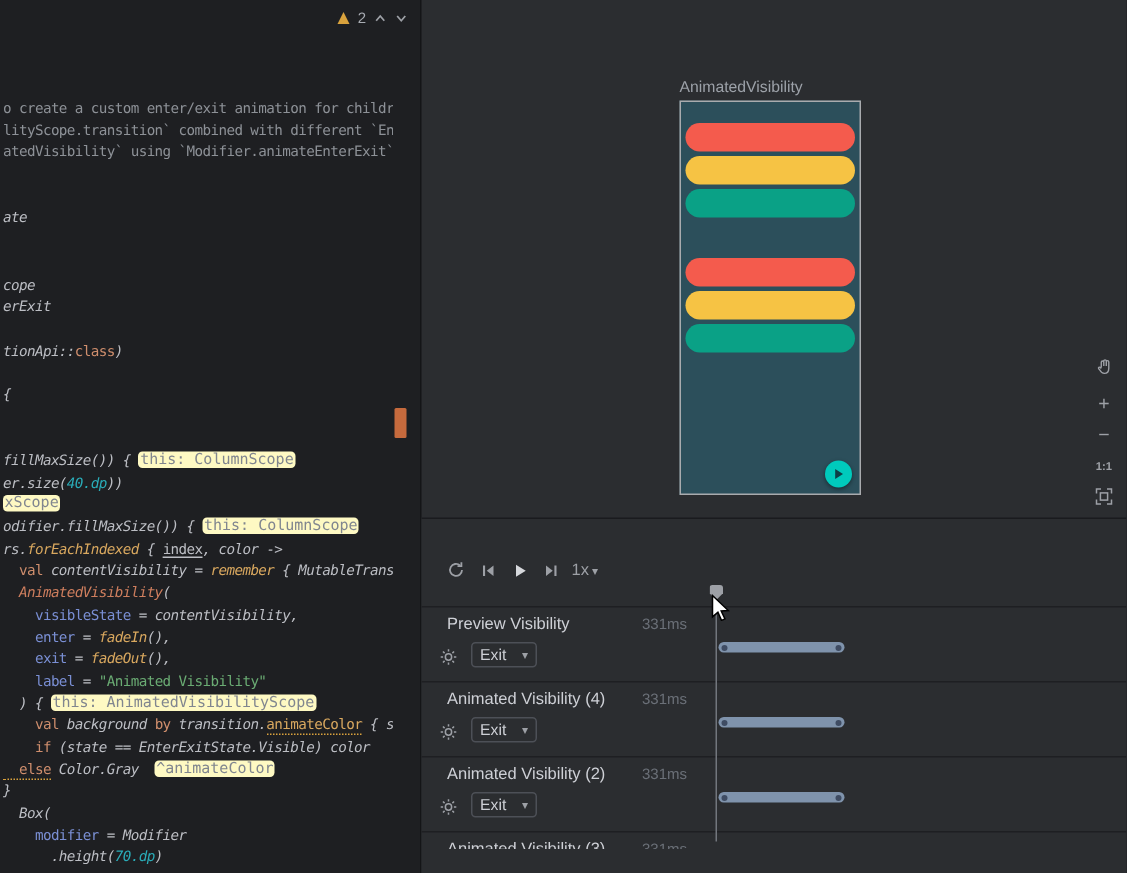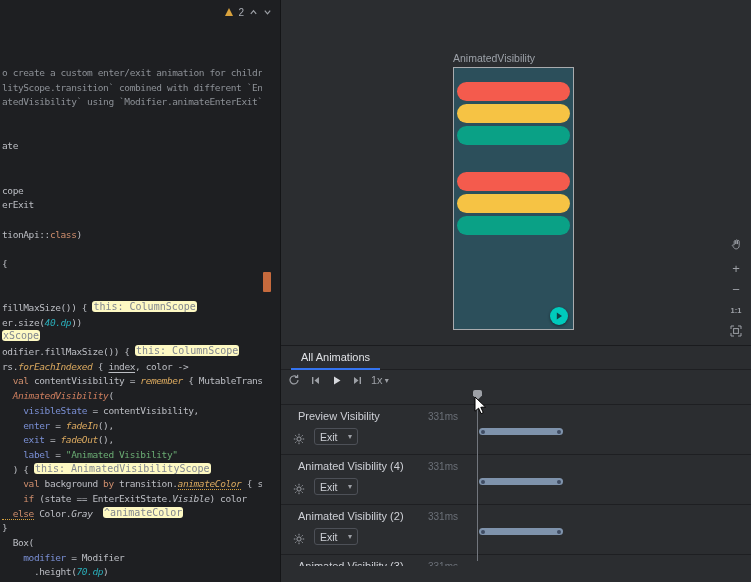--- a/index.html
+++ b/index.html
@@ -11,26 +11,26 @@
   }
 
   
   .editor { position:absolute; left:0; top:0; width:280px; height:582px; background:#1e1f22; overflow:hidden; }
   .code {
     position:absolute; left:2px; top:66px; width:260px; overflow:hidden;
     font-family:"DejaVu Sans Mono", monospace; font-size:9.5px; letter-spacing:-0.4px;
     line-height:14.7px; white-space:pre; color:#bcbec4;
   }
   .cl { height:14.7px; }
-  .d   { color:#bcbec4; }
+  .d   { color:#bcbec4;font-style:italic; }
   .c   { color:#8d9197; }
   .k   { color:#cf8e6d; }
   .ku  { color:#cf8e6d; border-bottom:1px dotted #d9a23d; }
   .f   { color:#d9a85f; font-style:italic; }
-  .fw  { color:#d9a85f; font-style:italic; border-bottom:1px dotted #d9a23d;text-align:right; }
+  .fw  { color:#d9a85f; border-bottom:1px dotted #d9a23d;text-align:right; }
   .comp{ color:#ce7e5e; font-style:italic; }
   .na  { color:#7a8fd4; }
   .s   { color:#6aab73; }
   .n   { color:#2aacb8; font-style:italic; }
   .u   { color:#bcbec4; text-decoration:underline; text-underline-offset:2px; }
   .iu  { color:#bcbec4; font-style:italic; text-underline-offset:2px; }
   .ital{ color:#bcbec4; font-style:italic; }
   .b   { display:inline-block; background:#fef9c3; color:#81868f; font-size:10px; line-height:11px;
          padding:0 1px; border-radius:3px; letter-spacing:normal; vertical-align:1px;
          font-family:"DejaVu Sans Mono", monospace; }
@@ -61,21 +61,21 @@
 
   .ptoolbar { position:absolute; right:6px; top:216px; width:18px; display:flex; flex-direction:column; align-items:center; gap:8px; }
   .ptool { color:#9da0a6; font-size:13px; line-height:13px; text-align:center; }
   .ptool.small { font-size:7.5px; font-weight:bold; }
 
   
   .bottom { position:absolute; top:345px; left:0; right:0; height:237px; background:#2b2d30; border-top:1px solid #1a1b1e; }
   .tabbar { position:absolute; top:0; left:0; right:0; height:24px; border-bottom:1px solid #1e1f22; }
   .tab { position:absolute; left:10px; top:0; height:24px; display:flex; align-items:center; padding:0 10px;
          font-size:11px; color:#dfe1e5; border-bottom:2px solid #3574f0; }
-  .controls { position:absolute; top:24px; left:0; right:0; height:20px; display:flex; align-items:center; gap:7px; padding-left:6px;text-align:center; }
+  .controls { position:absolute; top:24px; left:0; right:0; height:20px; display:flex; align-items:center; gap:7px; padding-left:16px;text-align:center; }
   .ctl { display:flex; align-items:center; justify-content:center; width:14px; height:14px; }
   .speed { font-size:11px; color:#9da0a6; display:flex; align-items:center; gap:2px; }
   .speed .caret { font-size:8px; }
 
   .ruler { position:absolute; top:44px; left:0; right:0; height:14px; }
   .tick { position:absolute; top:1px; font-size:9px; color:#6f737a; transform:translateX(-50%); }
   .tick:nth-child(1){ left:249px; } .tick:nth-child(2){ left:302px; } .tick:nth-child(3){ left:355px; }
   .tick:nth-child(4){ left:408px; } .tick:nth-child(5){ left:461px; }
 
   .rows { position:absolute; top:58px; left:0; right:0; height:162px; overflow:hidden; }
@@ -155,23 +155,20 @@
       <span class="ptool">
         <svg width="12" height="12" viewBox="0 0 12 12" fill="none" stroke="#9da0a6" stroke-width="1">
             <path d="M1 4 V1 h3 M8 1 h3 v3 M11 8 v3 H8 M4 11 H1 V8"></path>
             <rect x="3.6" y="3.6" width="4.8" height="4.8"></rect>
           </svg>
       </span>
     </div>
   </div>
 
   <div class="bottom">
-    <div class="tabbar">
-      <span class="tab">All Animations</span>
-    </div>
 
     <div class="controls">
       <span class="ctl">
         <svg width="12" height="12" viewBox="0 0 12 12">
             <path d="M10 6 a4 4 0 1 1 -1.3 -3" fill="none" stroke="#9da0a6" stroke-width="1.2"></path>
             <path d="M9.6 0.8 v2.6 H7" fill="none" stroke="#9da0a6" stroke-width="1.2"></path>
           </svg>
       </span>
       <span class="ctl">
         <svg width="11" height="11" viewBox="0 0 11 11">

